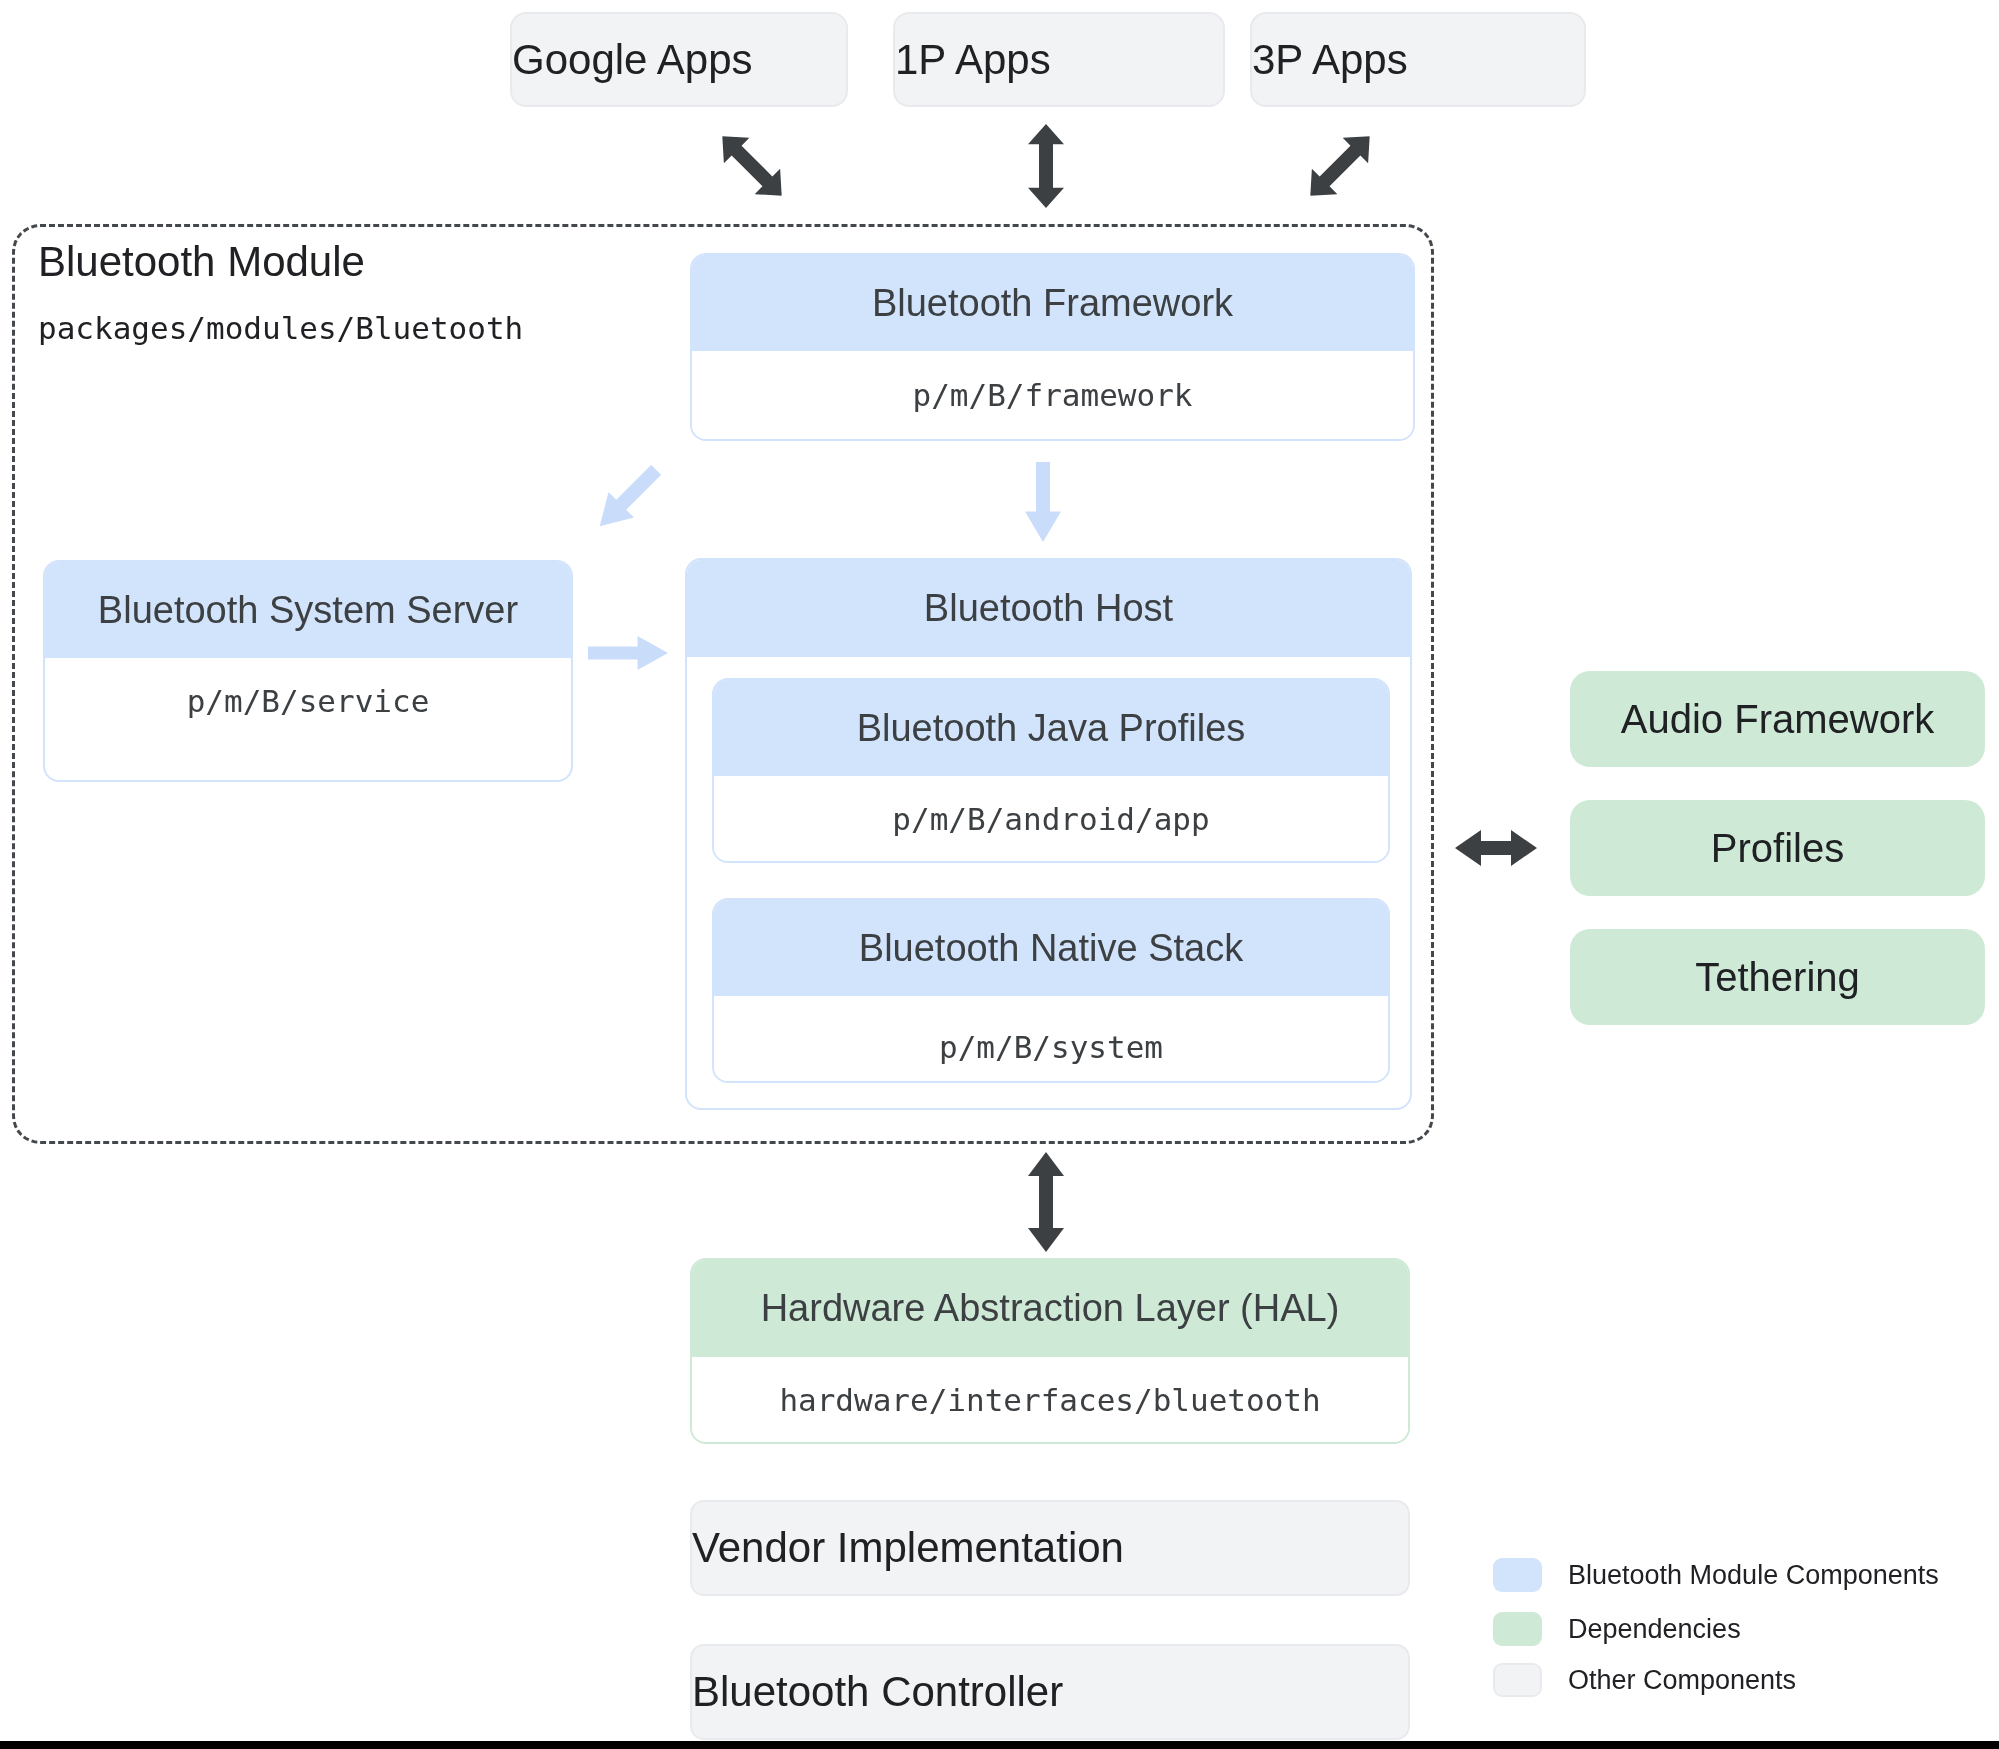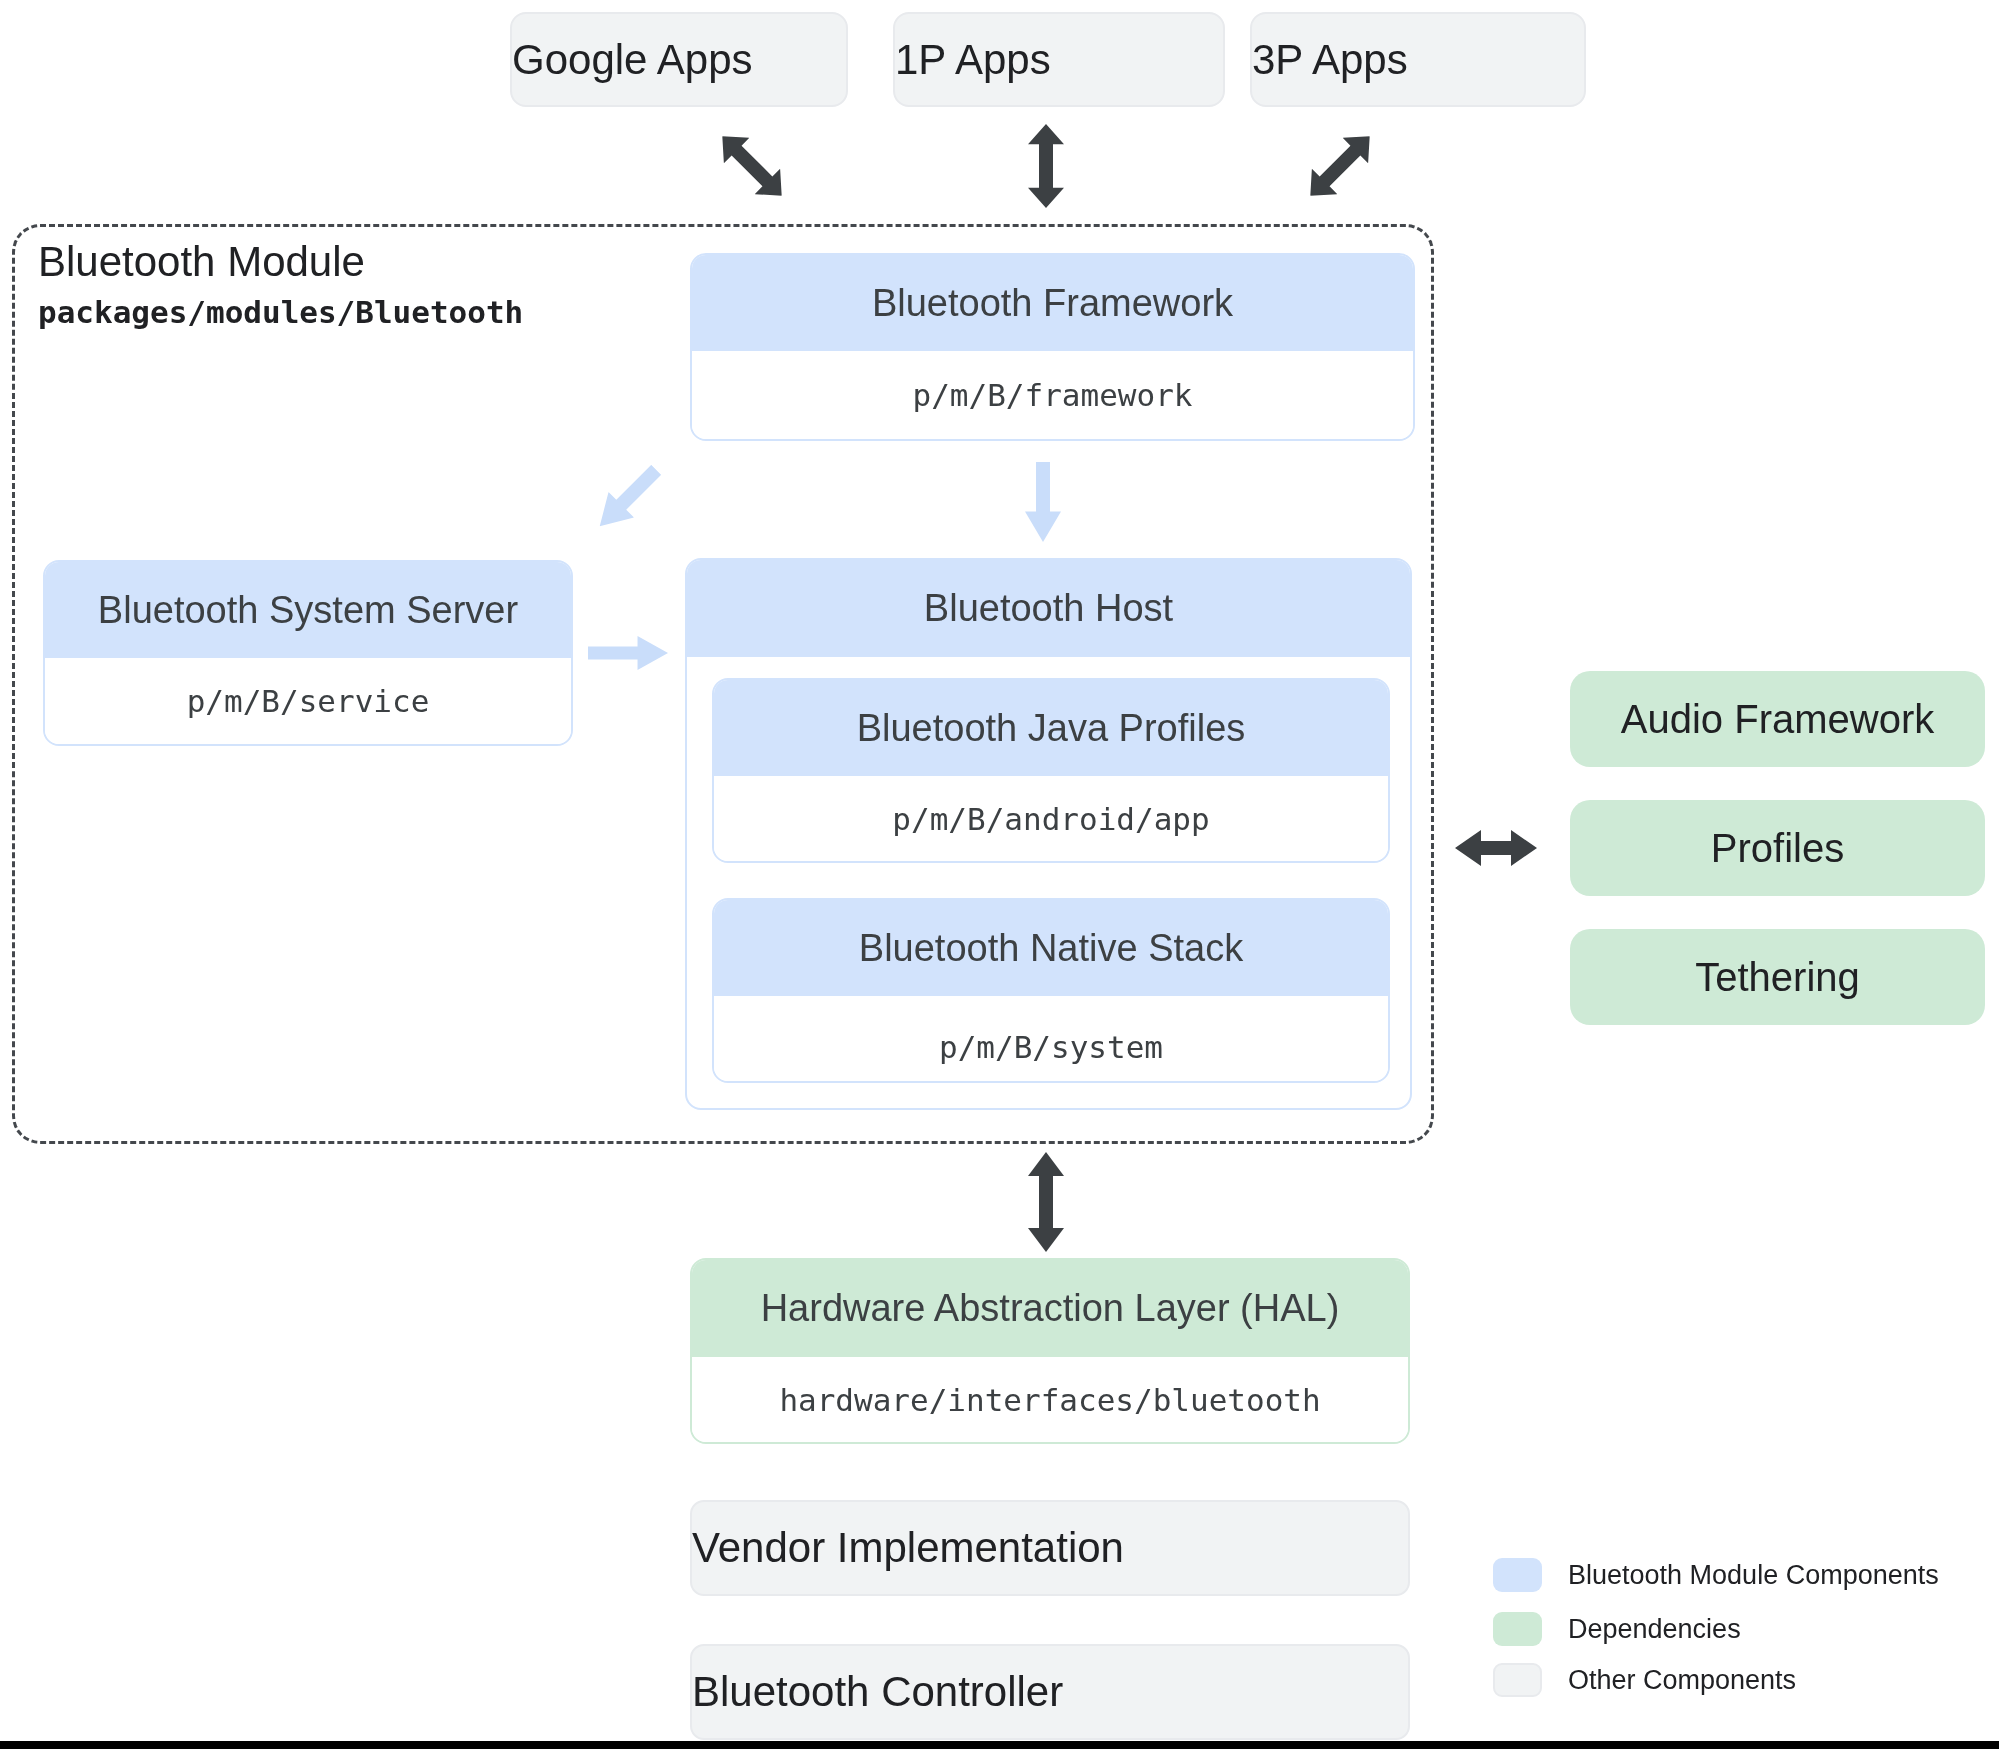--- a/index.html
+++ b/index.html
@@ -75,21 +75,21 @@
     width: 1422px; height: 920px;
     border: 3px dashed var(--dash);
     border-radius: 28px;
     box-sizing: border-box;
   }
 
   .module-label { position: absolute; left: 38px; top: 238px; }
   .module-label .t1 { font-size: 42px; color: var(--text-dark); line-height: 1.15; }
   .module-label .t2 {
     font-family: "DejaVu Sans Mono", "Liberation Mono", monospace;
-    font-size: 31px; color: var(--text-dark); margin-top: 8px; font-weight: bold;
+    font-size: 31px; color: var(--text-dark); margin-top: 24px;
   }
 
   
   .arrow { position: absolute; line-height: 0; }
   .arrow svg { display: block; width: 100%; height: 100%; }
   .arrow.dark { color: var(--arrow-dark); }
   .arrow.lite { color: var(--arrow-blue); }
 
   
   .legend-row { position: absolute; display: flex; align-items: center; }
@@ -150,21 +150,21 @@
     <svg viewBox="0 0 36 84" preserveAspectRatio="none">
         <path fill="currentColor" d="M11 0 H25 V52 H36 L18 84 L0 52 H11 Z"></path>
       </svg>
   </div>
   <div class="arrow lite" style="left:1025px; top:462px; width:36px; height:80px;">
     <svg viewBox="0 0 36 84" preserveAspectRatio="none">
         <path fill="currentColor" d="M11 0 H25 V52 H36 L18 84 L0 52 H11 Z"></path>
       </svg>
   </div>
 
-  <div class="card blue" style="left:43px; top:560px; width:530px; height:186px;">
+  <div class="card blue" style="left:43px; top:560px; width:530px; height:222px;">
     <div class="hdr" style="height:96px;">Bluetooth System Server</div>
     <div class="bdy" style="height:86px;">p/m/B/service</div>
   </div>
 
   <div class="arrow lite" style="left:588px; top:636px; width:80px; height:34px;">
     <svg viewBox="0 0 84 36" preserveAspectRatio="none">
         <path fill="currentColor" d="M0 11 H52 V0 L84 18 L52 36 V25 H0 Z"></path>
       </svg>
   </div>
 

